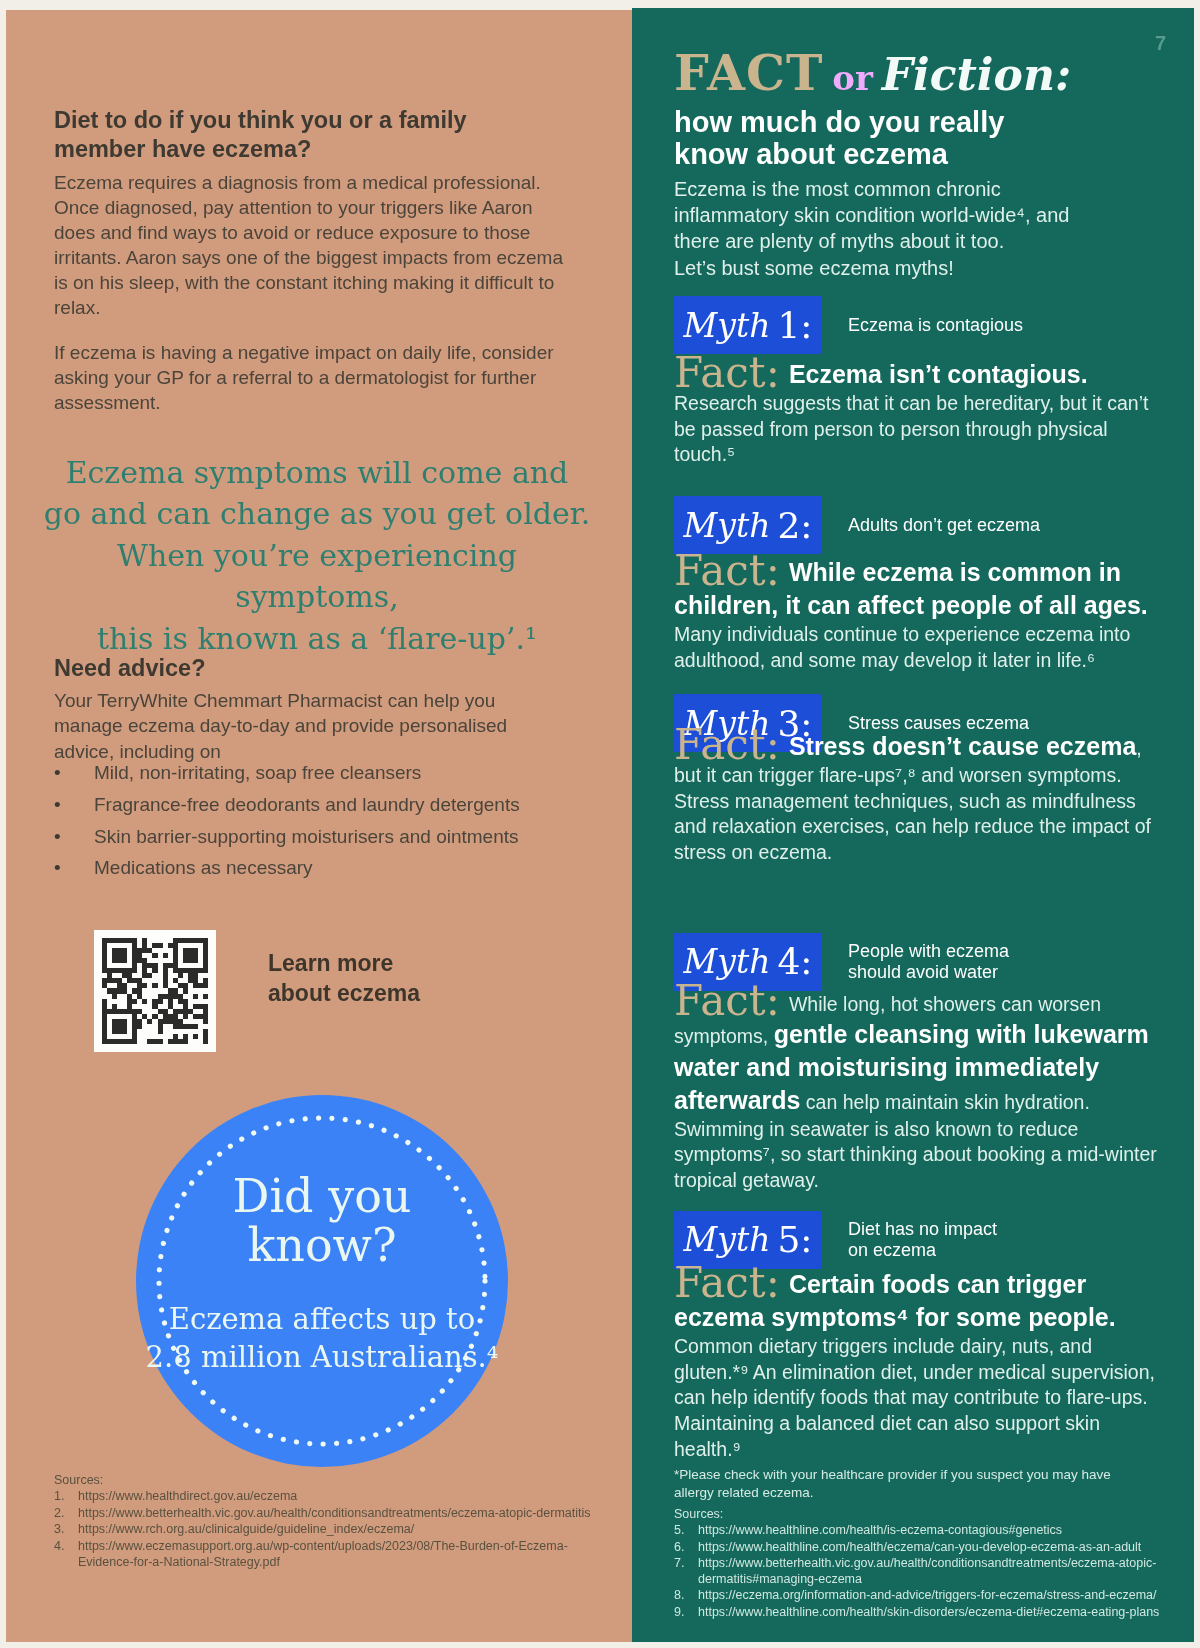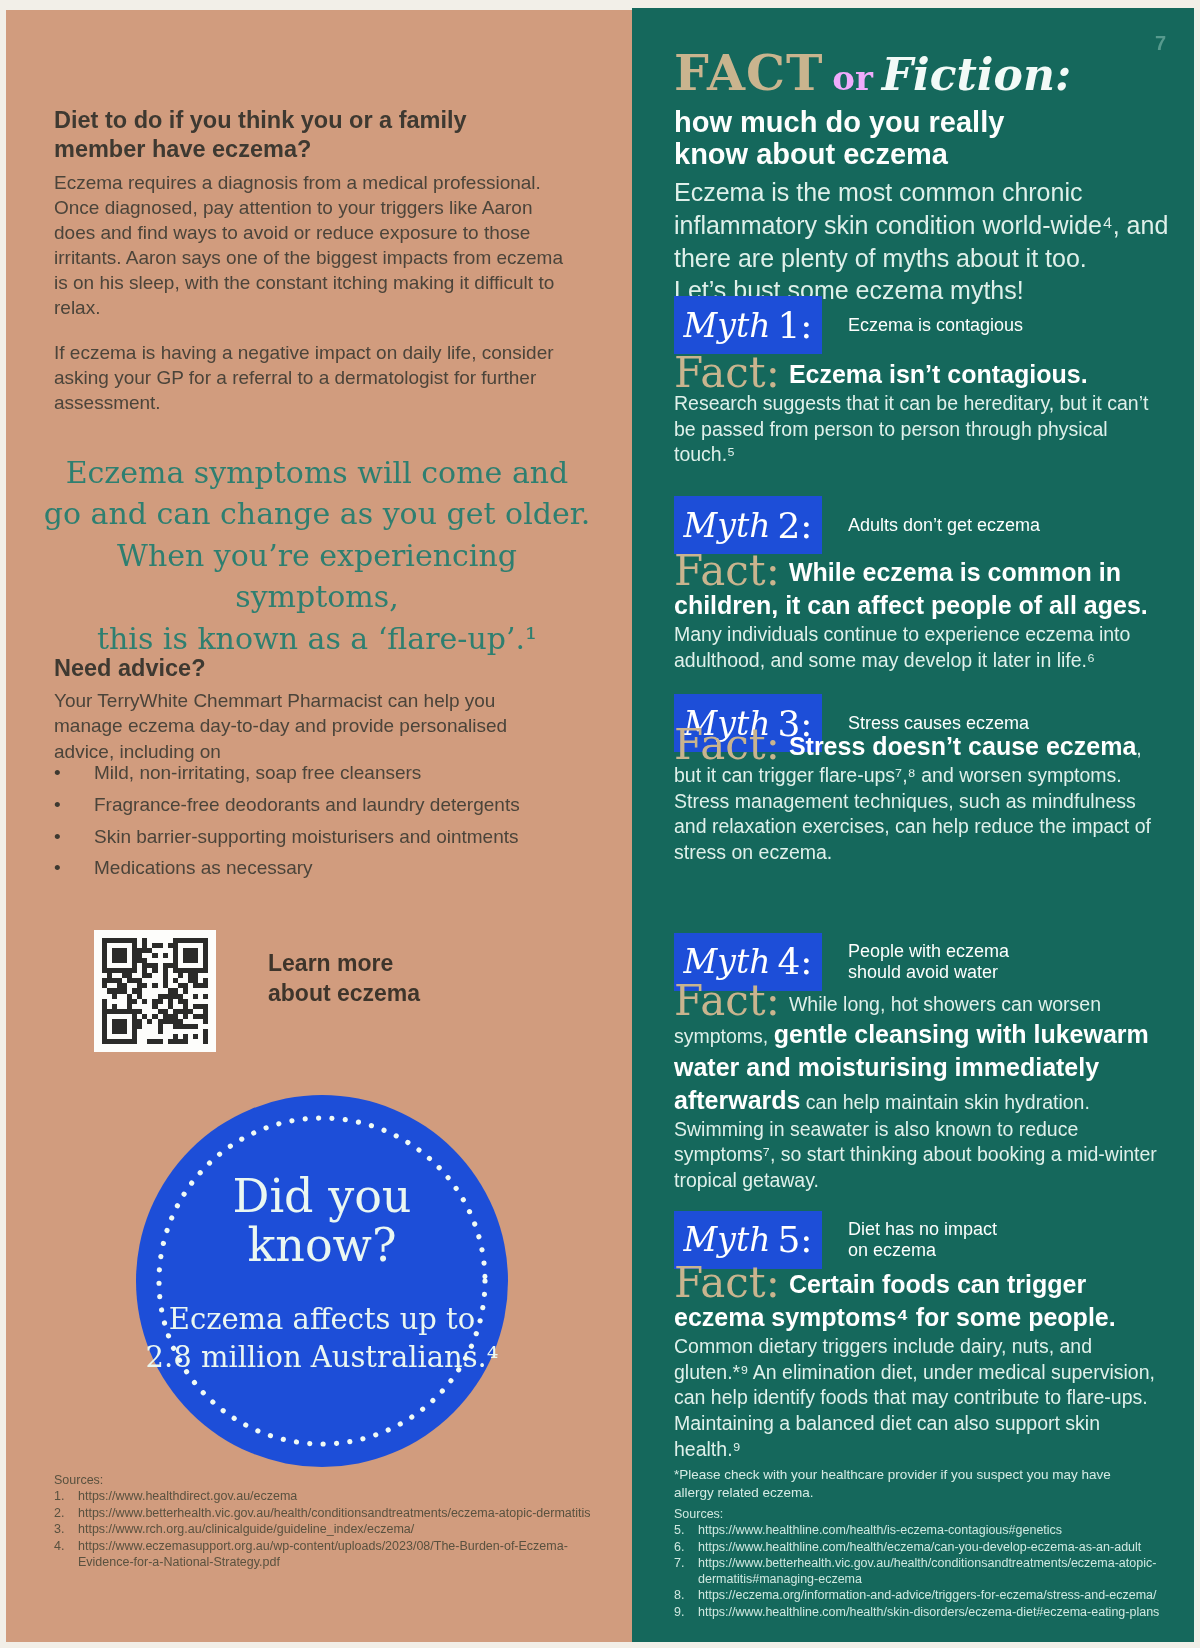--- a/index.html
+++ b/index.html
@@ -33,41 +33,41 @@
   .lintro{left:48px;top:678px;width:490px;font-size:19px;line-height:1.33;color:#4b443a;}
   .bullets{left:48px;top:752px;width:510px;list-style:none;padding:0;}
   .bullets li{display:flex;font-size:19px;line-height:1.2;color:#4b443a;margin-bottom:9px;}
   .bullets .dot{width:40px;flex:0 0 40px;color:#3e3931;}
   .qr-box{left:88px;top:920px;width:122px;height:122px;background:#fdfdfb;
     display:flex;align-items:center;justify-content:center;}
   .qr-box svg{width:106px;height:106px;}
   .qr-label{left:262px;top:938px;font-size:23px;line-height:1.32;font-weight:bold;color:#3e352b;}
   .circle{
     left:130px;top:1085px;width:372px;height:372px;border-radius:50%;
-    background:#1d4ed8;display:flex;flex-direction:column;align-items:center;justify-content:center;
+    background:#3b82f6;display:flex;flex-direction:column;align-items:center;justify-content:center;
     text-align:center;color:#eaf7f1;
   }
   .circle .ring{position:absolute;left:0;top:0;}
   .circle-title{font-family:"DejaVu Serif","Liberation Serif",serif;font-size:46px;line-height:1.08;margin-top:-14px;}
   .circle-body{font-family:"DejaVu Serif","Liberation Serif",serif;font-size:29px;line-height:1.3;margin-top:30px;}
   .lsources{left:48px;top:1462px;width:540px;color:#59513f;}
   .src-h{font-size:12.5px;line-height:1.3;}
   .src-list{margin:0;padding:0;list-style:none;}
   .src-list li{display:flex;font-size:12.5px;line-height:1.32;}
   .src-list .n{flex:0 0 24px;}
   .src-list .t{flex:1;word-break:break-word;}
   
   .pagenum{right:28px;top:24px;font-size:20px;font-weight:bold;color:#579a8e;}
   .rhead{left:42px;top:36px;white-space:nowrap;color:#fff;}
   .fact-caps{font-family:"DejaVu Serif","Liberation Serif",serif;font-size:49px;color:#c9b48e;letter-spacing:1px;}
   .or-word{font-family:"DejaVu Serif","Liberation Serif",serif;font-size:34px;color:#f0abfc;}
   .script{font-family:"DejaVu Serif","Liberation Serif",serif;font-style:italic;}
   .fiction{font-size:44px;color:#f2faf7;}
   .rsub{left:42px;top:98px;width:500px;font-size:29px;line-height:1.12;font-weight:bold;color:#fdfefd;}
-  .rintro{left:42px;top:168px;width:505px;font-size:25px;line-height:1.31;color:#dff0ea;}
+  .rintro{left:42px;top:168px;width:505px;font-size:20px;line-height:1.31;color:#dff0ea;}
   .myth{left:42px;width:505px;}
   .myth-row{display:flex;align-items:center;}
   .myth-badge{
     flex:0 0 148px;width:148px;height:58px;background:#1d4ed8;color:#fff;
     display:flex;align-items:center;justify-content:center;gap:7px;
   }
   .myth-script{font-size:33px;}
   .myth-num{font-family:"DejaVu Serif","Liberation Serif",serif;font-size:36px;}
   .myth-title{margin-left:26px;font-size:18px;line-height:1.15;font-weight:normal;color:#fdfefd;}
   .fact{left:42px;width:494px;font-size:19.5px;line-height:1.32;color:#dff0ea;}

